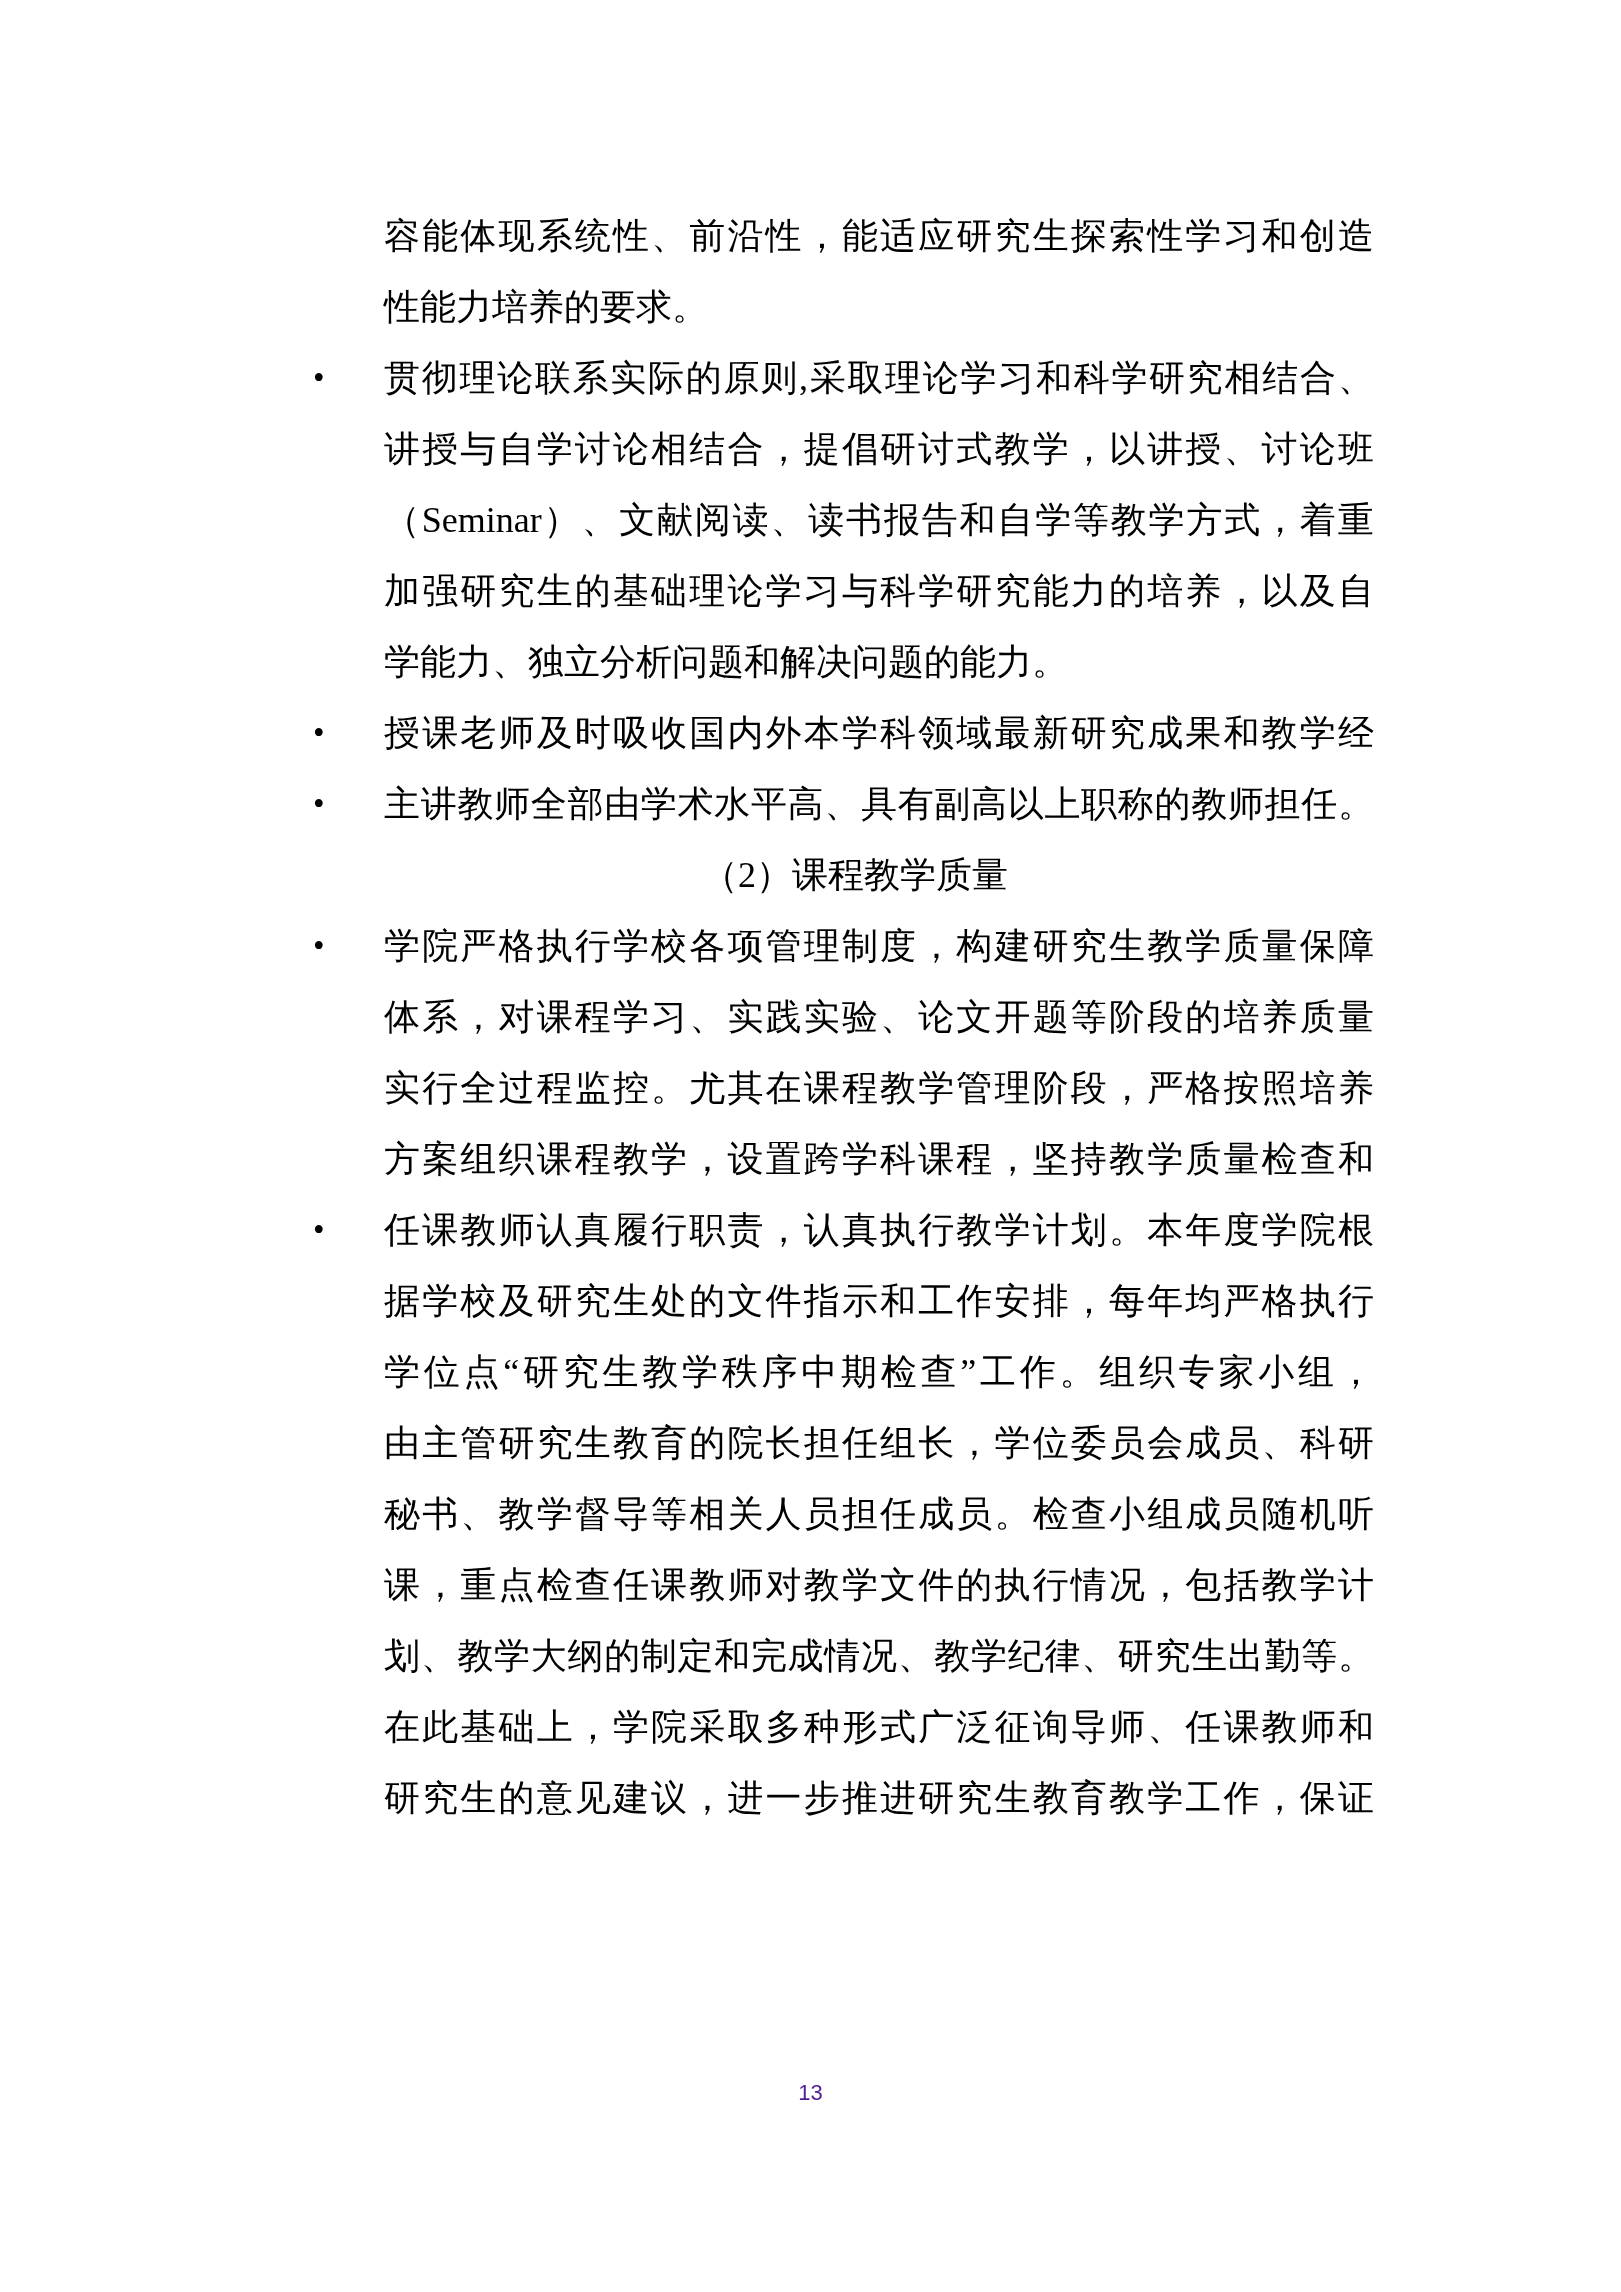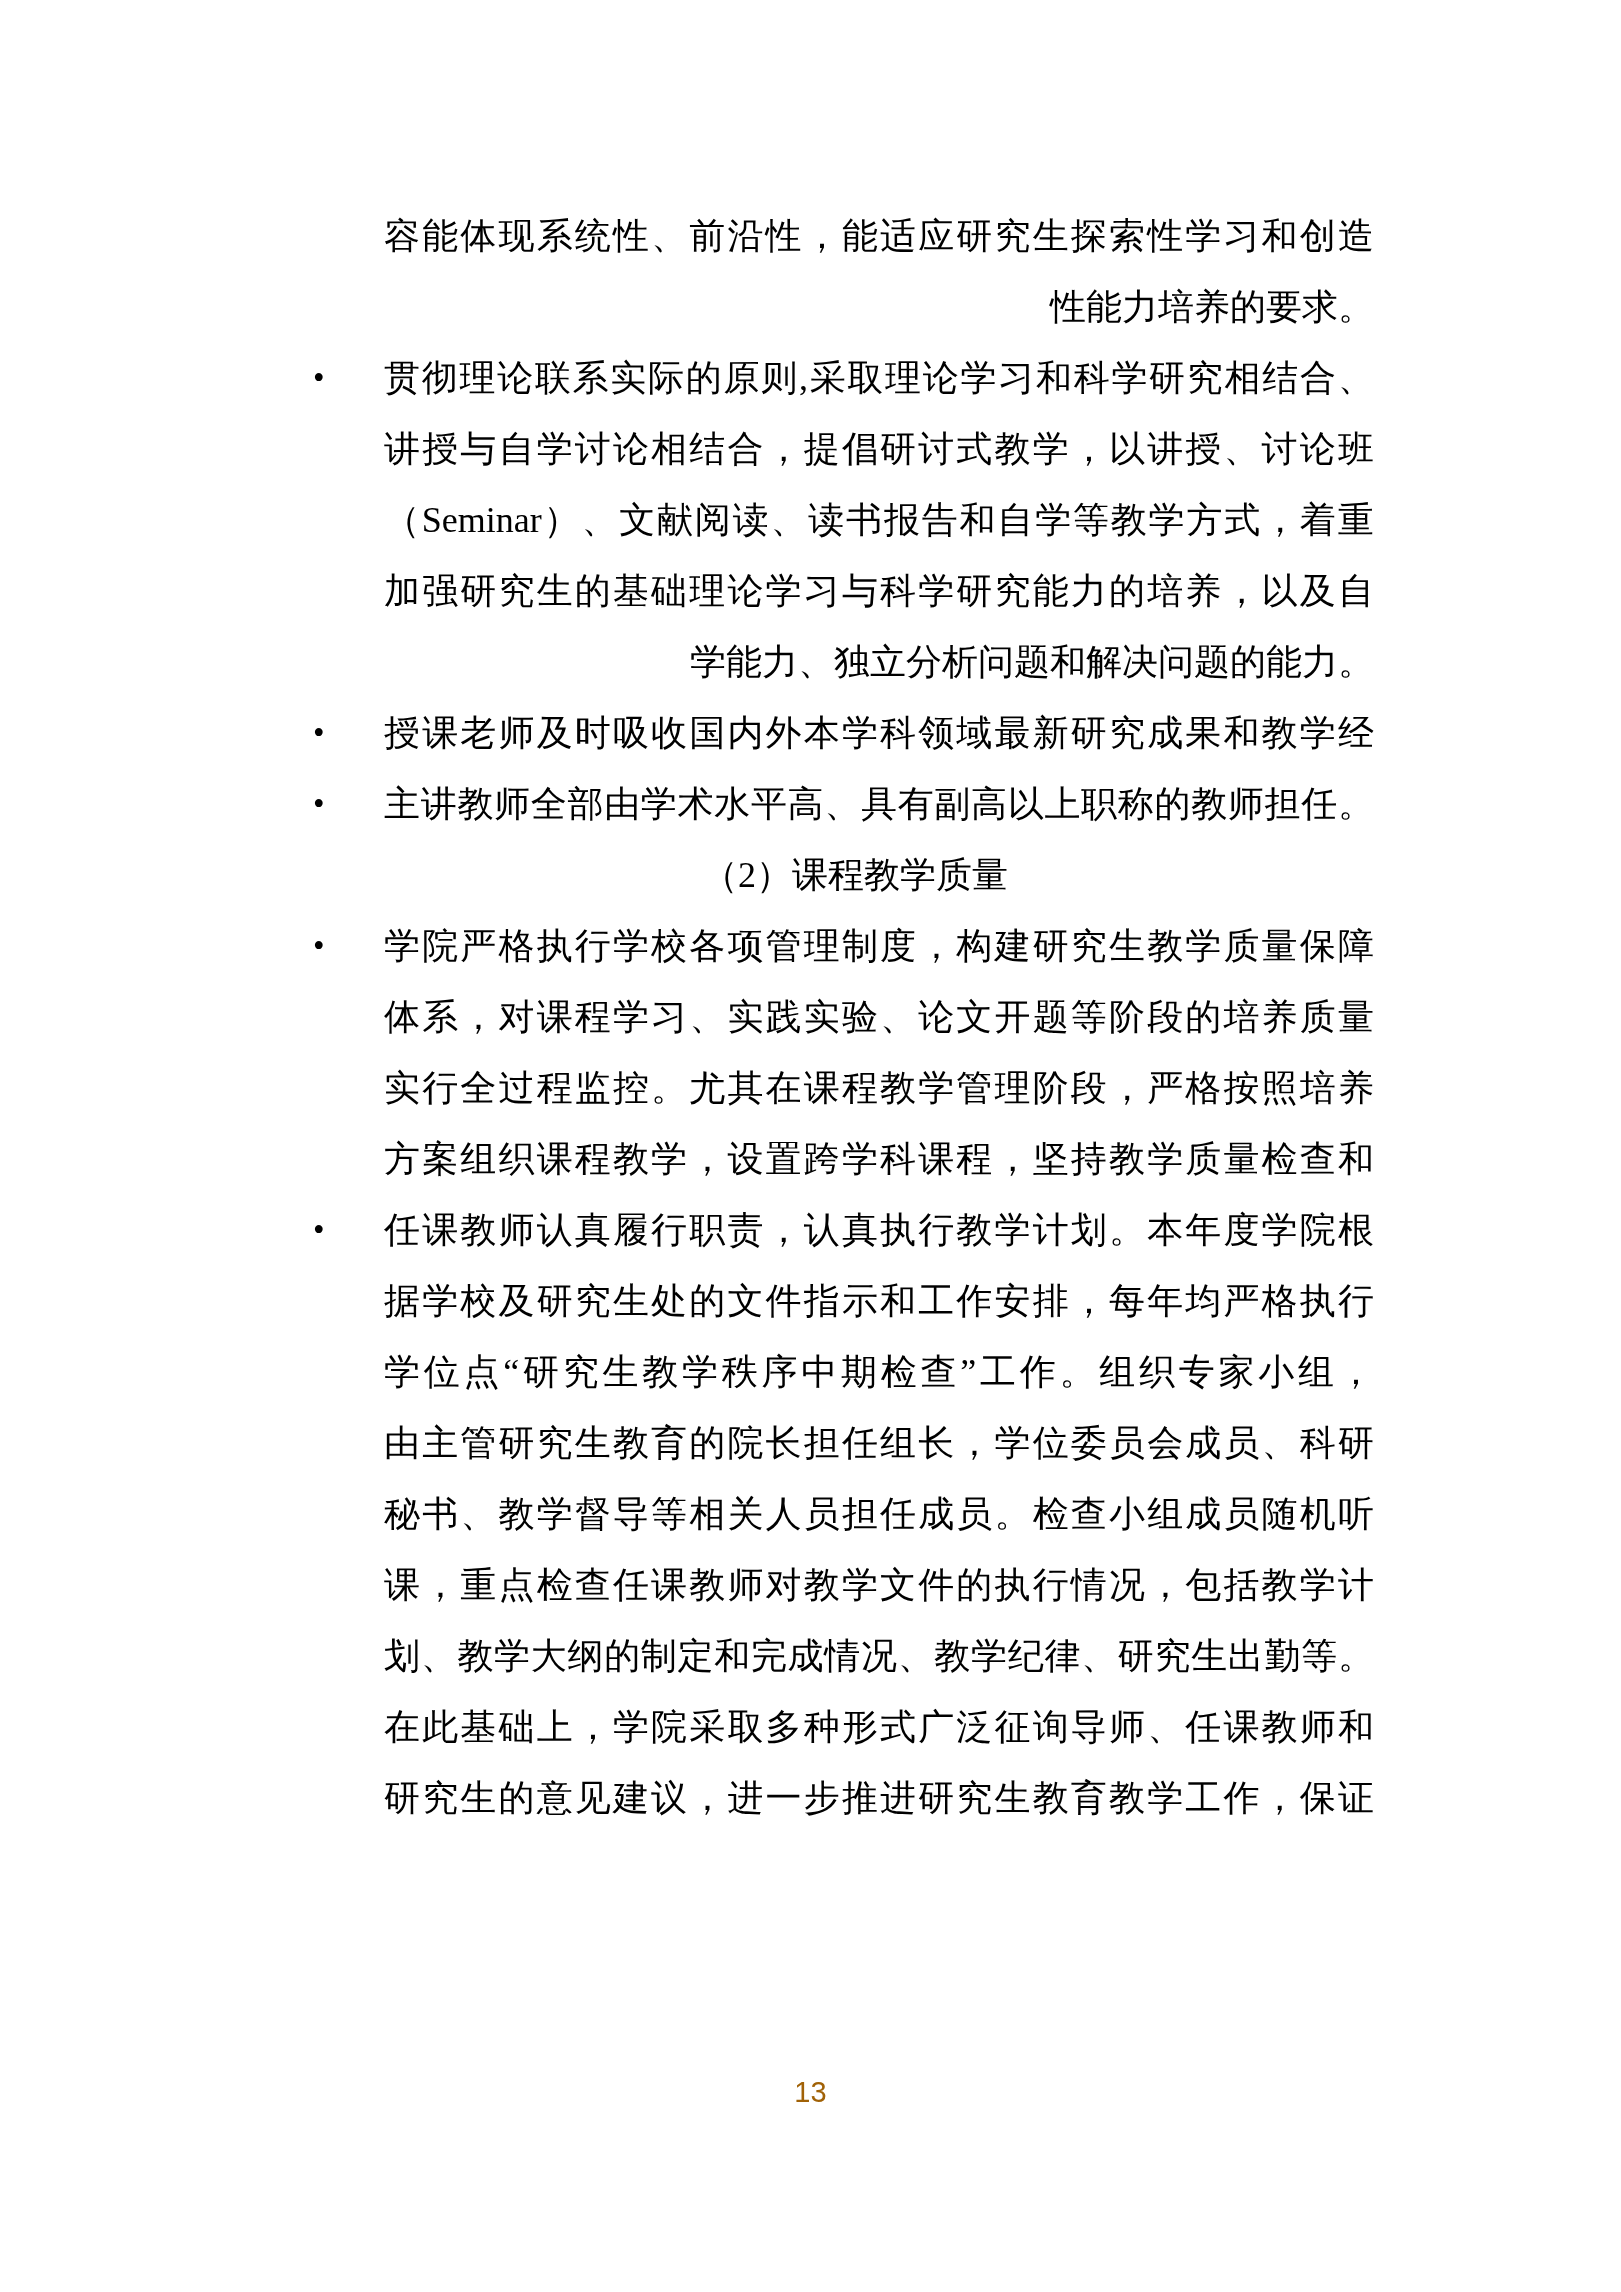--- a/index.html
+++ b/index.html
@@ -33,21 +33,21 @@
   }
   
   .line.fill {
     display: flex;
     justify-content: space-between;
     white-space: normal;
   }
   .line.fill span.tok { display: inline-block; }
   
   .line.end {
-    text-align: right;
+    text-align: left;
   }
   
   .line.heading {
     margin-left: -48px;
     text-align: center;
   }
   .bullet {
     position: absolute;
     left: -71px;
     top: 0;
@@ -56,23 +56,23 @@
     line-height: 71px;
     text-align: left;
   }
   .page-number {
     position: absolute;
     left: 0;
     top: 2076px;
     width: 1621px;
     text-align: center;
     font-family: "Liberation Sans", "DejaVu Sans", sans-serif;
-    font-size: 29px;
+    font-size: 22px;
     line-height: 33px;
-    color: #a16207;
+    color: #4c1d95;
   }
 </style>
 </head>
 <body>
 
 <div class="page">
   <div class="content">
       <div class="line fill">
         <span class="tok">容</span>
         <span class="tok">能</span>

